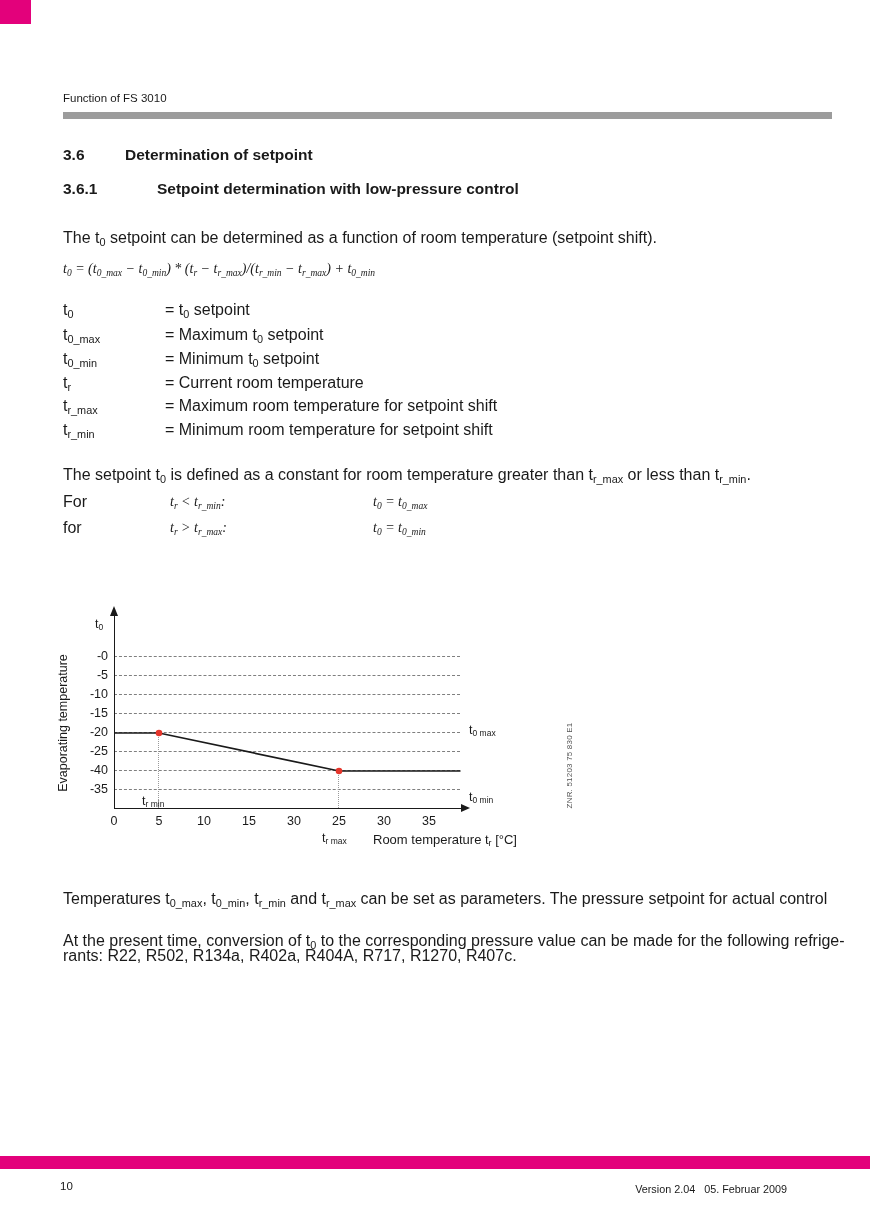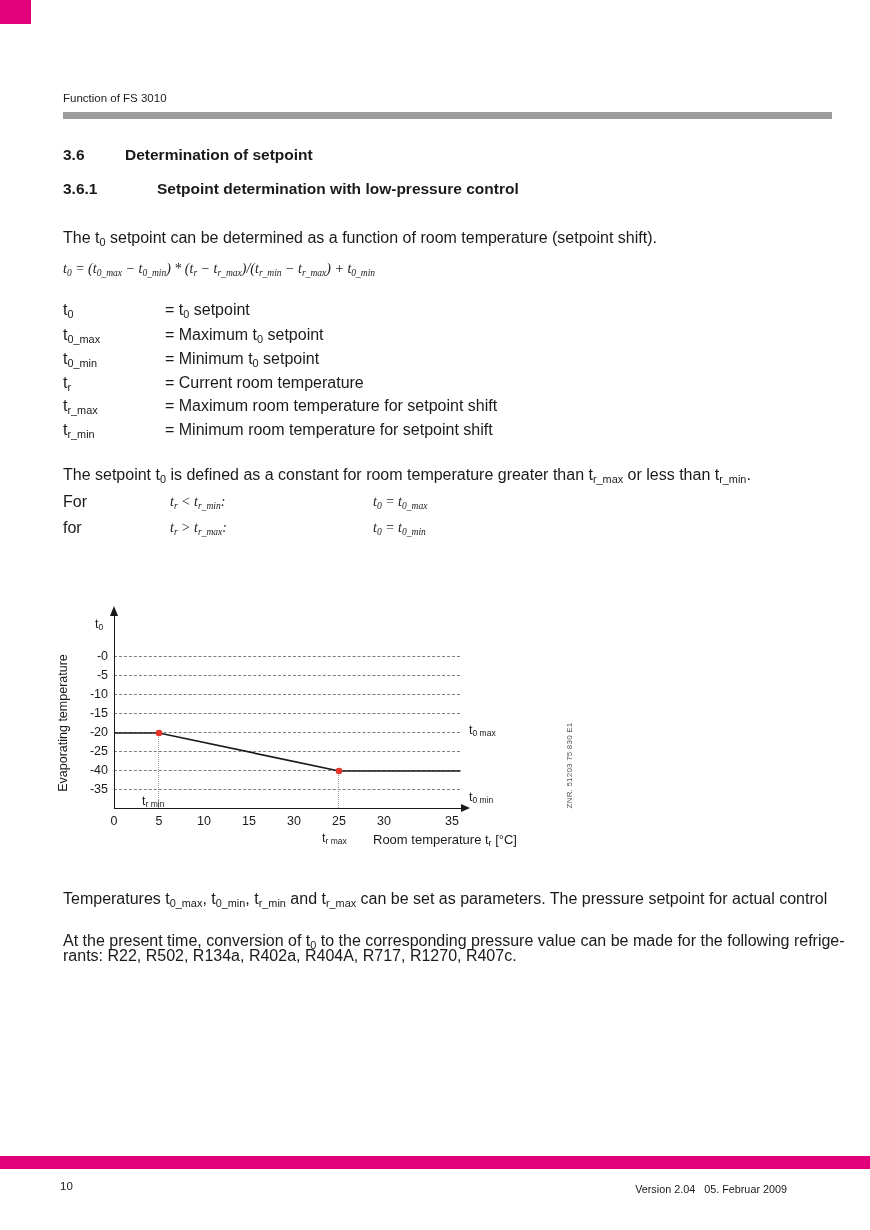--- a/index.html
+++ b/index.html
@@ -110,21 +110,21 @@
       <div class="abs ytick" style="top: 763px;">-40</div>
       <div class="abs gridline" style="left: 114px; top: 789.4px; width: 346px;"></div>
       <div class="abs ytick" style="top: 782px;">-35</div>
       <div class="abs xtick" style="left: 99px;">0</div>
       <div class="abs xtick" style="left: 144px;">5</div>
       <div class="abs xtick" style="left: 189px;">10</div>
       <div class="abs xtick" style="left: 234px;">15</div>
       <div class="abs xtick" style="left: 279px;">30</div>
       <div class="abs xtick" style="left: 324px;">25</div>
       <div class="abs xtick" style="left: 369px;">30</div>
-      <div class="abs xtick" style="left: 414px; margin-left: 23px;">35</div>
+      <div class="abs xtick" style="left: 414px;">35</div>
       <div class="abs droplink" style="left: 158.2px; top: 737px; height: 71px;"></div>
       <div class="abs droplink" style="left: 338.2px; top: 775px; height: 33px;"></div>
     </div>
   <div class="abs y-axis"></div>
   <div class="abs x-axis"></div>
   <div class="abs arrow-up"></div>
   <div class="abs arrow-right"></div>
   <svg id="plot-svg" class="abs" width="600" height="270" viewBox="0 600 600 270">
       <polyline points="114,733 159,733 339,771 460.5,771" fill="none" stroke="#1a1a1a" stroke-width="1.7"></polyline>
       <circle cx="159" cy="733" r="3.3" fill="#e5352b"></circle>

